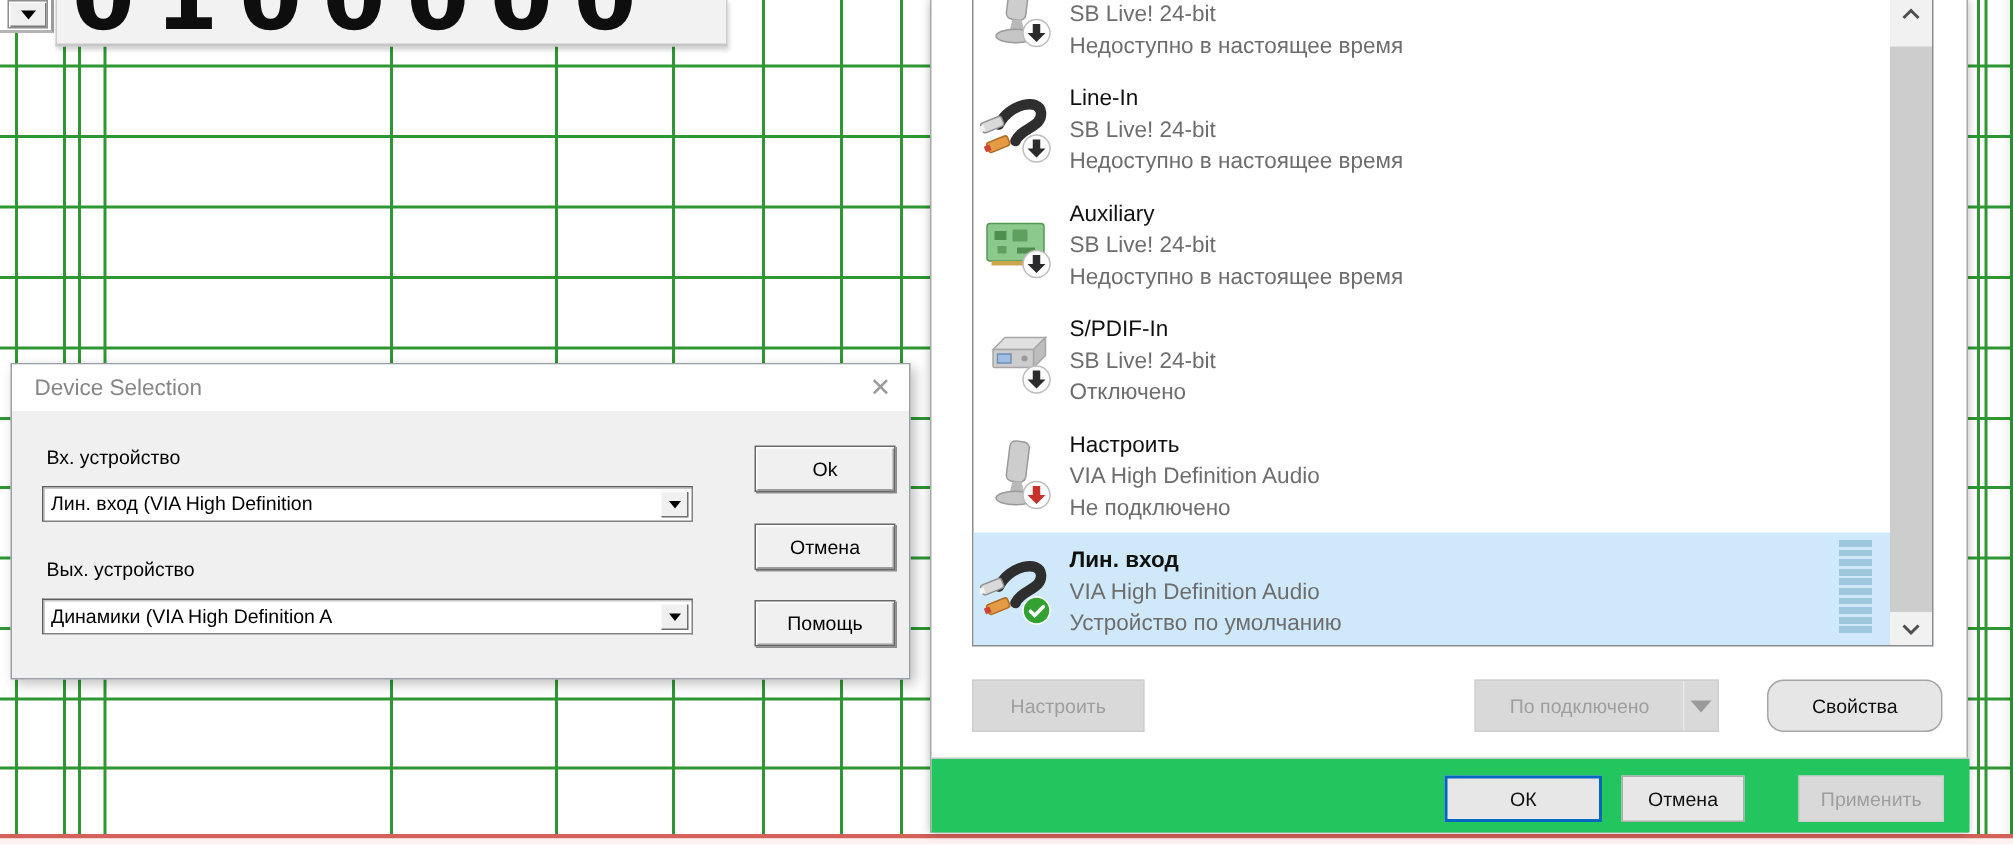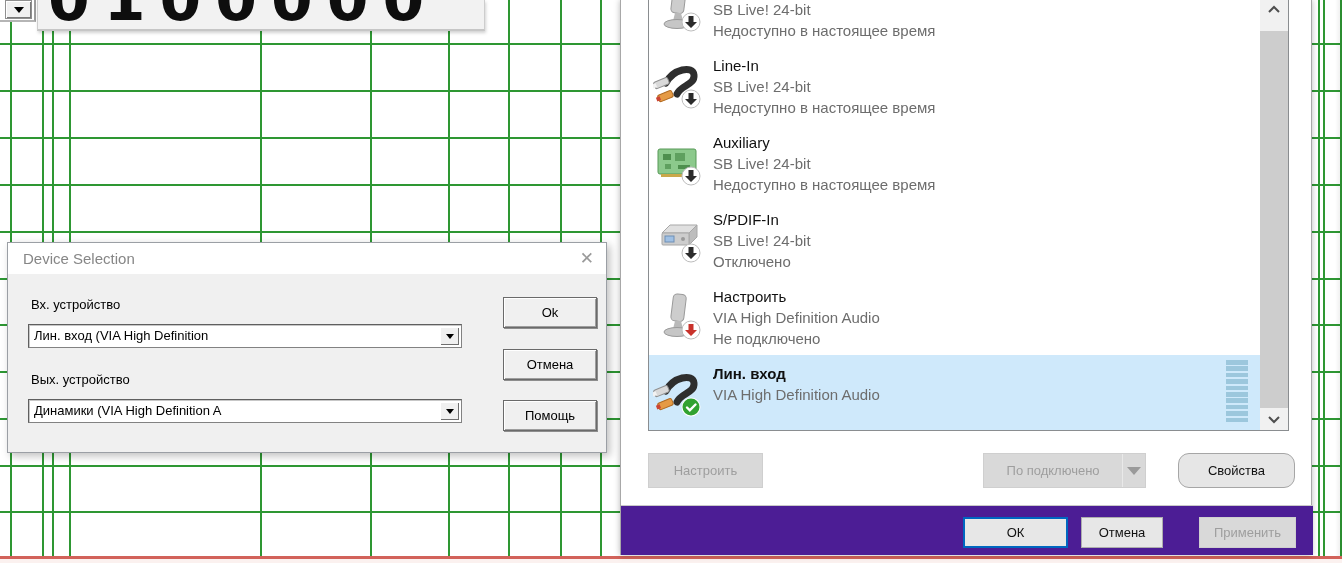--- a/index.html
+++ b/index.html
@@ -81,21 +81,21 @@
   .btn-configure { left:27px; top:453px; width:115px; height:35px; }
   .btn-default { left:362px; top:453px; width:163px; height:35px; justify-content:flex-start; }
   .btn-default .main-label { width:139px; text-align:center; }
   .btn-default .split-arrow { width:23px; height:100%; border-left:1px solid #e9e9e9;
     display:flex; align-items:center; justify-content:center; }
   .tri-down-gray { width:0; height:0; border-left:7px solid transparent; border-right:7px solid transparent;
     border-top:8px solid #9a9a9a; }
   .btn-properties { left:557px; top:453px; width:117px; height:35px;border-radius:11px; }
 
   .snd-separator { position:absolute; left:0; top:505px; width:692px; height:1px; background:#c9c9c9; }
-  .snd-footer { position:absolute; left:0; top:506px; width:692px; height:49px; background:#4c1d95; }
+  .snd-footer { position:absolute; left:0; top:506px; width:692px; height:49px; background:#22c55e; }
   .btn-ok { left:342px; top:11px; width:105px; height:31px; border:2px solid #0067c0; background:#e7e7e7; }
   .btn-cancel { left:460px; top:11px; width:82px; height:31px; background:#e7e7e7; border:1px solid #adadad; }
   .btn-apply { left:578px; top:11px; width:97px; height:31px; }
 </style>
 </head>
 <body>
 
 <div class="screen">
 
   <div class="grid-bg">
@@ -241,20 +241,21 @@
               <rect x="3" y="32.5" width="4" height="4" fill="#cc4433"></rect>
             </g>
         </svg>
         <svg class="dev-badge" viewBox="0 0 20 20">
           <circle cx="10" cy="10" r="9.5" fill="#fff"></circle>
           <circle cx="10" cy="10" r="8.5" fill="#31a230"></circle>
           <path d="M6 10.5l2.8 2.8L14.5 7.5" stroke="#fff" stroke-width="2.4" fill="none" stroke-linecap="round"></path>
         </svg>
         <span class="dev-name">Лин. вход</span>
         <span class="dev-sub">VIA High Definition Audio</span>
+        <span class="dev-status">Устройство по умолчанию</span>
       </div>
 
       <div class="level-meter"></div>
 
       <div class="scrollbar">
         <div class="sb-btn sb-up">
           <svg width="12" height="8" viewBox="0 0 12 8">
               <polyline points="1,7 6,2 11,7" fill="none" stroke="#4e4e4e" stroke-width="2"></polyline>
             </svg>
         </div>

